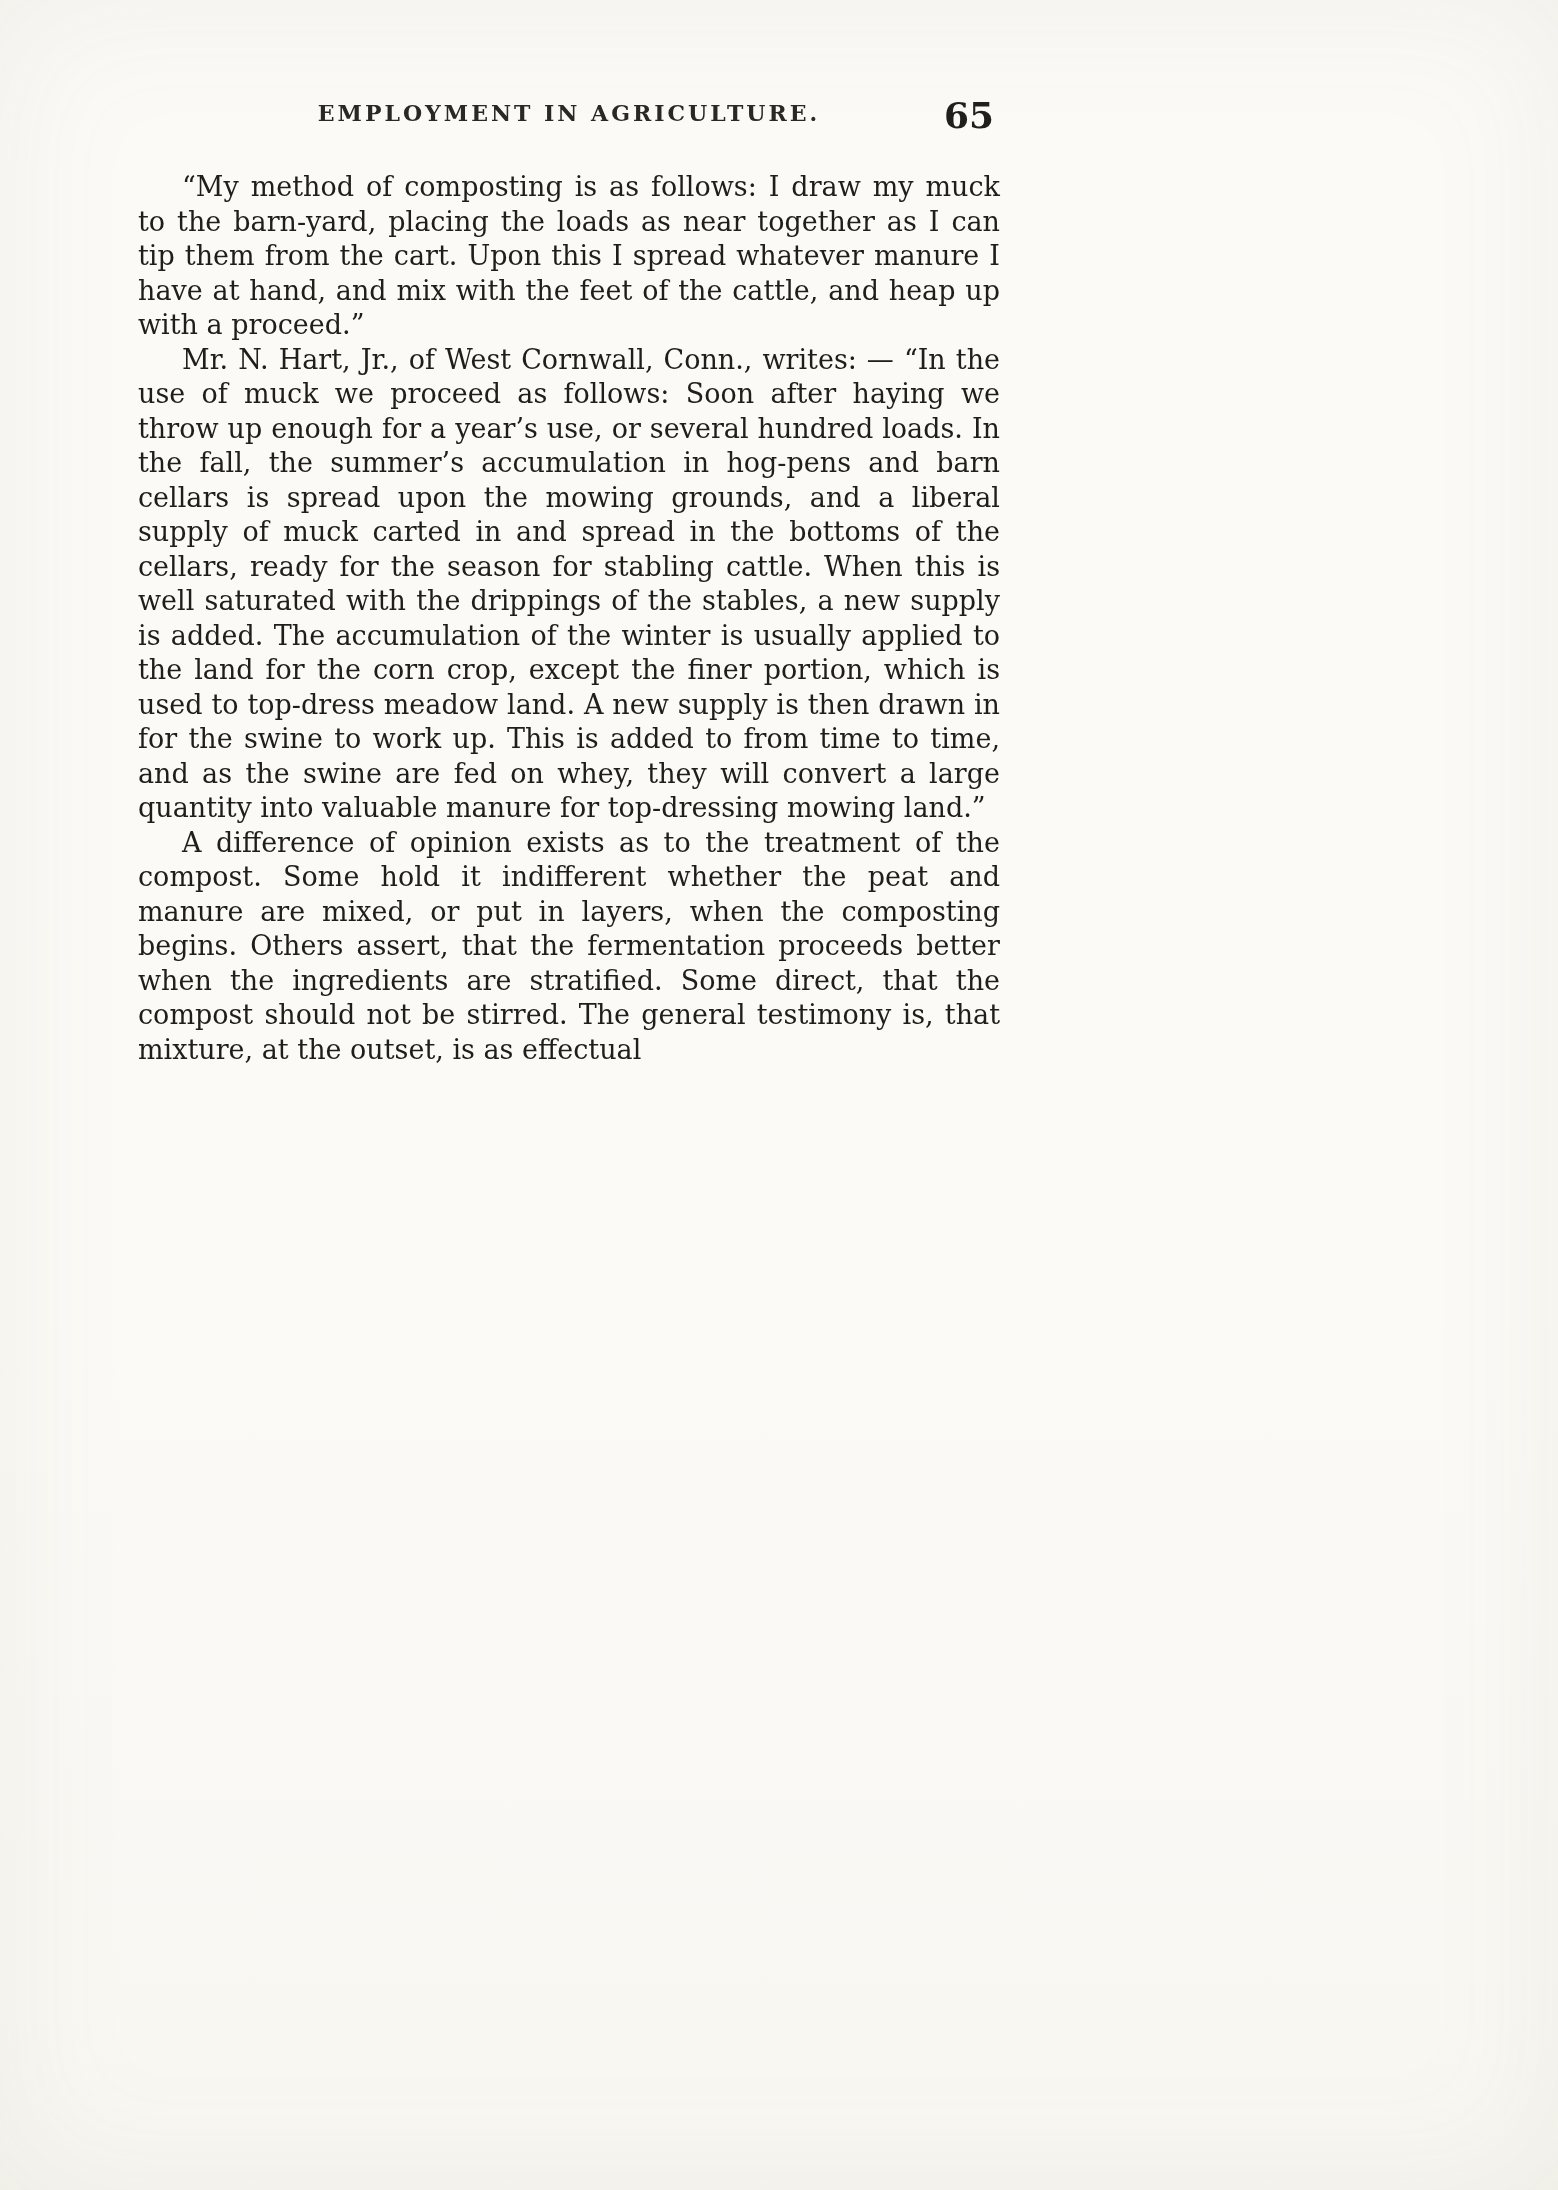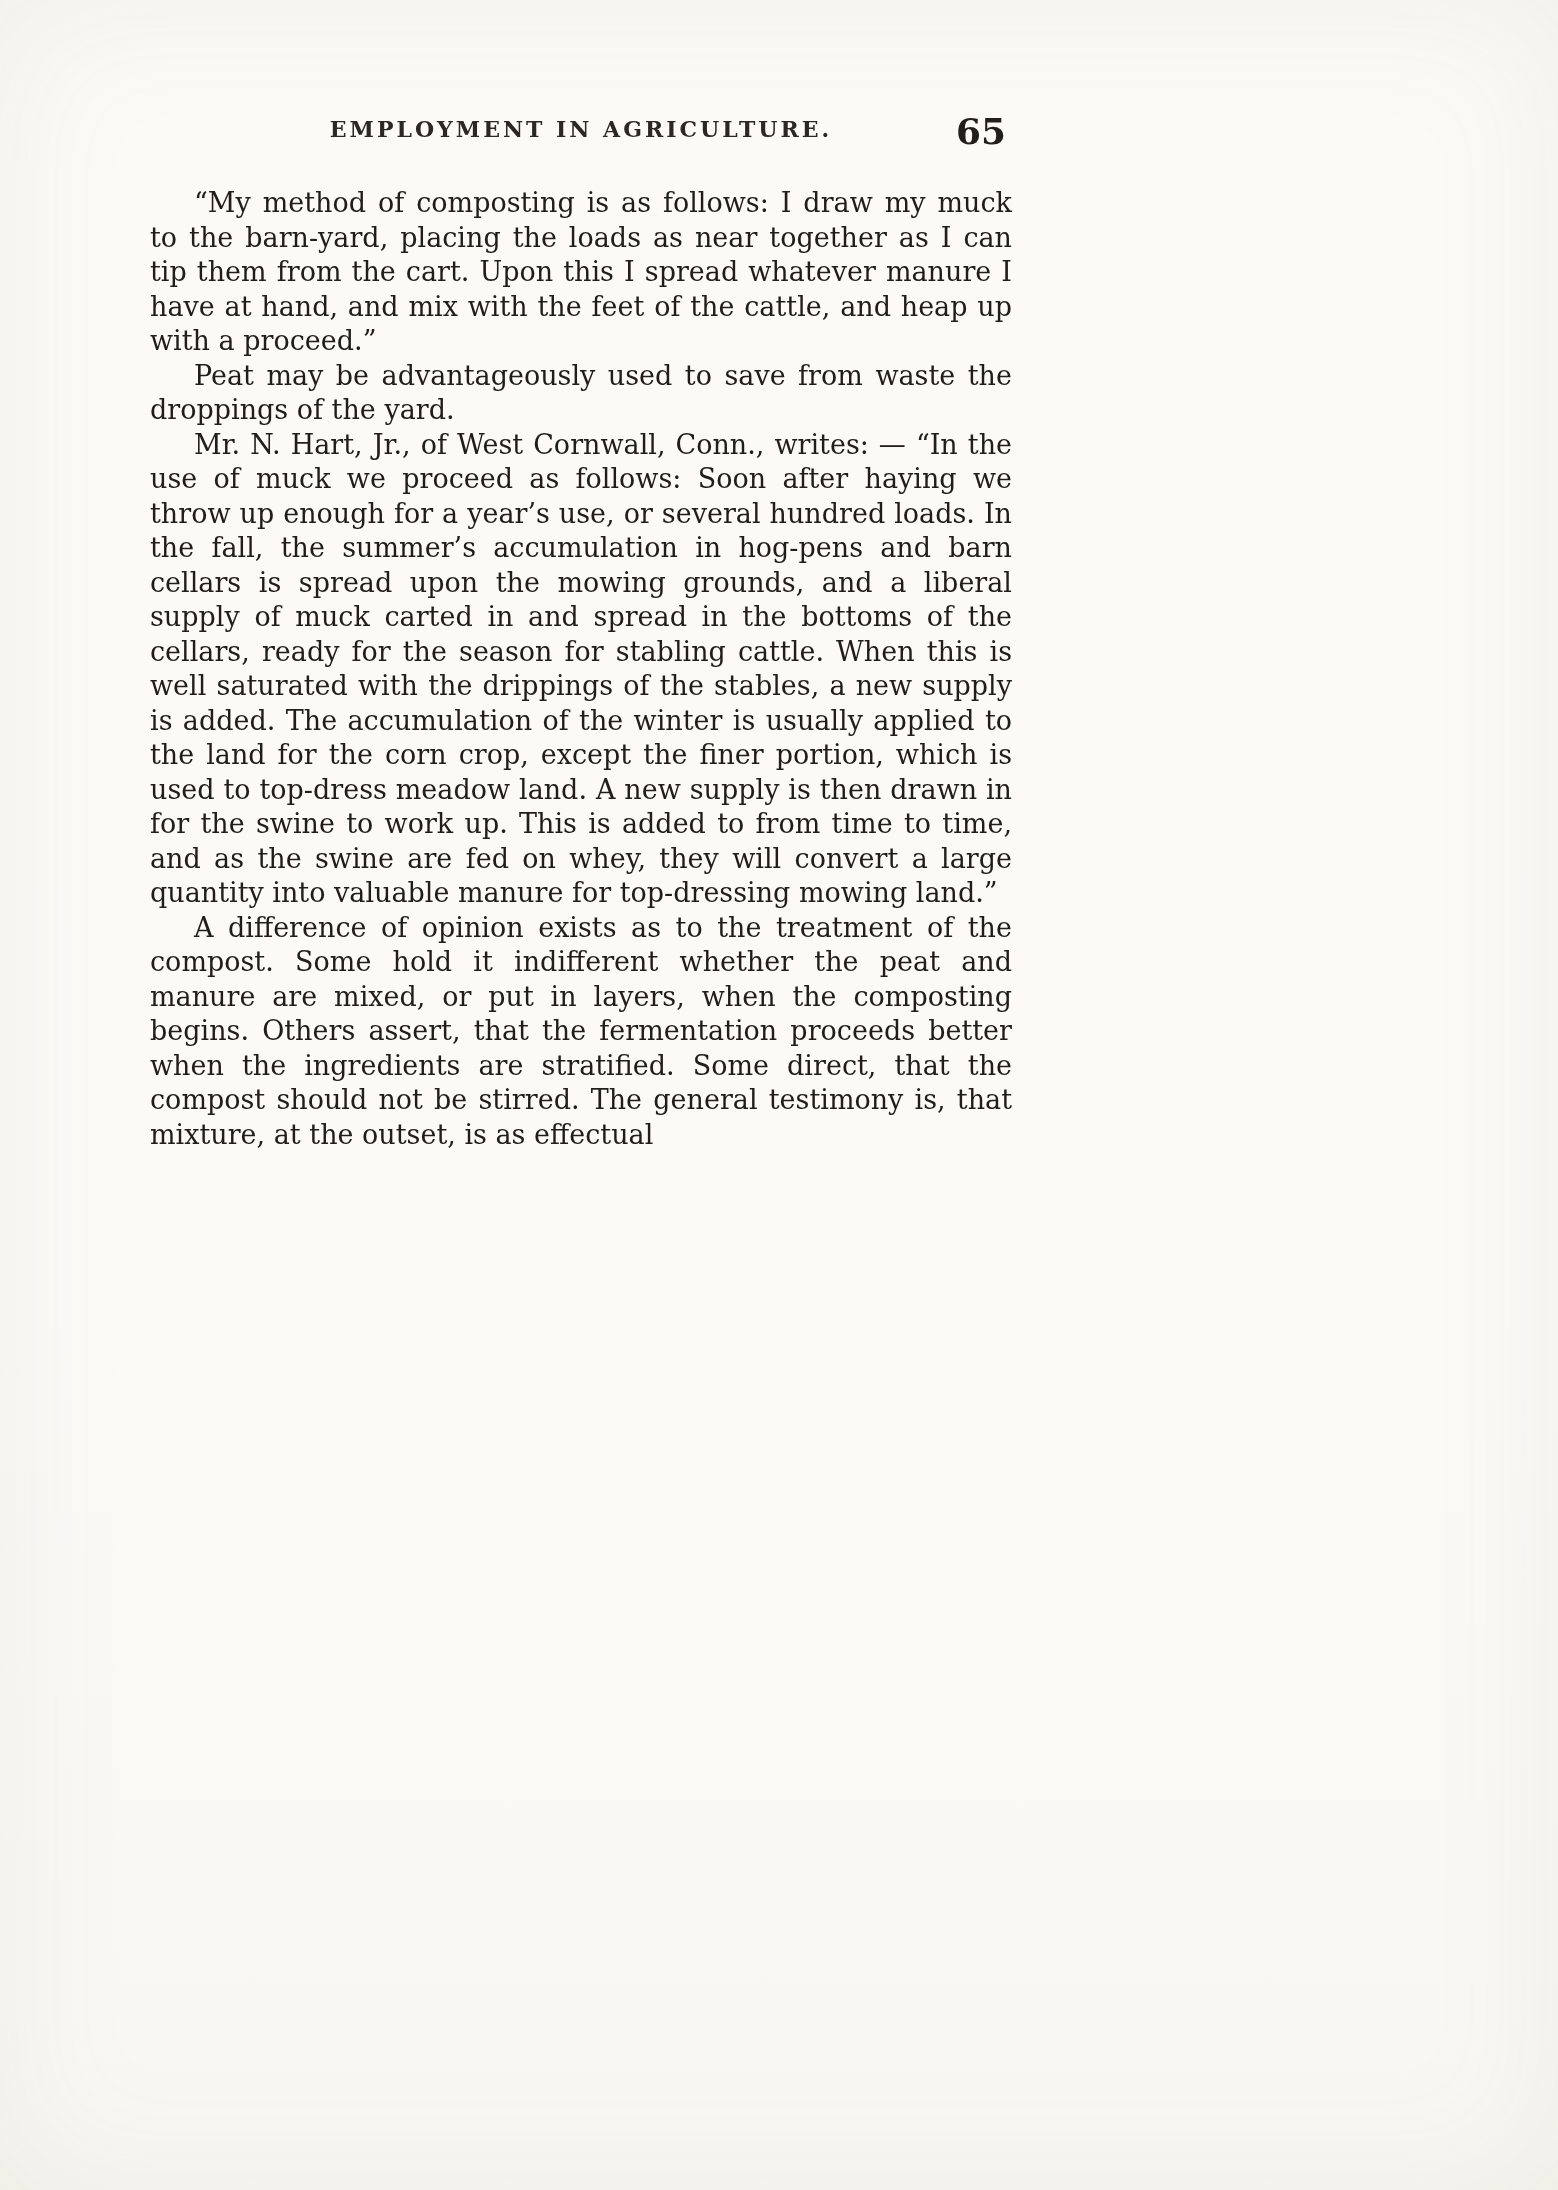--- a/index.html
+++ b/index.html
@@ -19,24 +19,23 @@
   .page {
     position: absolute;
     inset: 0;
     background: linear-gradient(180deg, #fbfaf7 0%, #fbfaf6 60%, #f8f7f2 100%);
     color: #211e1b;
     box-shadow: inset 0 0 140px rgba(120,110,95,0.08);
   }
 
   .text-block {
     position: absolute;
-    left: 150px;
+    left: 138px;
     top: 100px;
     width: 862px;
-    margin-top: 16px;
   }
 
   .page-header {
     position: relative;
     height: 42px;
   }
 
   .header-title {
     display: block;
     text-align: center;
@@ -75,19 +74,18 @@
 <div class="page">
   <div class="text-block">
 
     <header class="page-header">
       <span class="header-title">EMPLOYMENT IN AGRICULTURE.</span>
       <span class="page-number">65</span>
     </header>
 
     <main class="body-text">
       <p class="para">“My method of composting is as follows: I draw my muck to the barn-yard, placing the loads as near together as I can tip them from the cart. Upon this I spread whatever manure I have at hand, and mix with the feet of the cattle, and heap up with a proceed.”</p>
-      <p class="para">Peat may be advantageously used to save from waste the droppings of the yard.</p>
       <p class="para">Mr. N. Hart, Jr., of West Cornwall, Conn., writes: — “In the use of muck we proceed as follows: Soon after haying we throw up enough for a year’s use, or several hundred loads. In the fall, the summer’s accumulation in hog-pens and barn cellars is spread upon the mowing grounds, and a liberal supply of muck carted in and spread in the bottoms of the cellars, ready for the season for stabling cattle. When this is well saturated with the drippings of the stables, a new supply is added. The accumulation of the winter is usually applied to the land for the corn crop, except the finer portion, which is used to top-dress meadow land. A new supply is then drawn in for the swine to work up. This is added to from time to time, and as the swine are fed on whey, they will convert a large quantity into valuable manure for top-dressing mowing land.”</p>
       <p class="para">A difference of opinion exists as to the treatment of the compost. Some hold it indifferent whether the peat and manure are mixed, or put in layers, when the composting begins. Others assert, that the fermentation proceeds better when the ingredients are stratified. Some direct, that the compost should not be stirred. The general testimony is, that mixture, at the outset, is as effectual</p>
     </main>
 
   </div>
 </div>
 
 </body></html>

